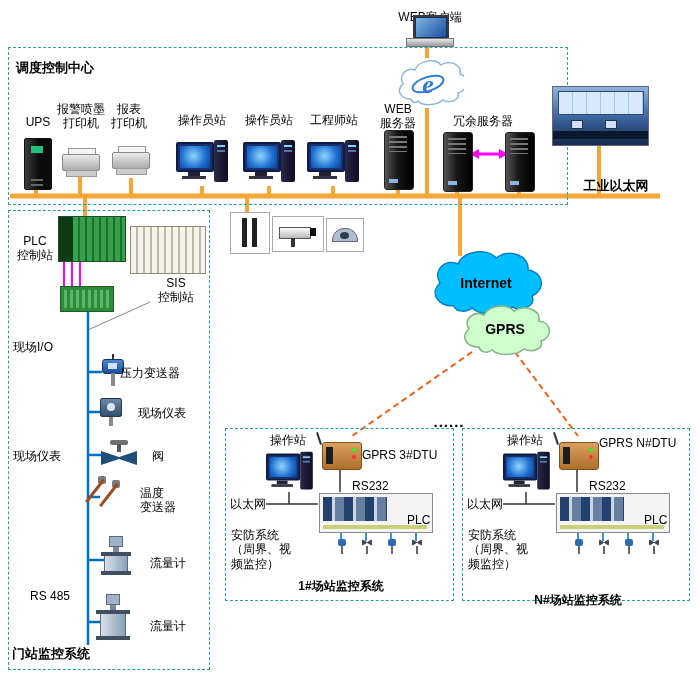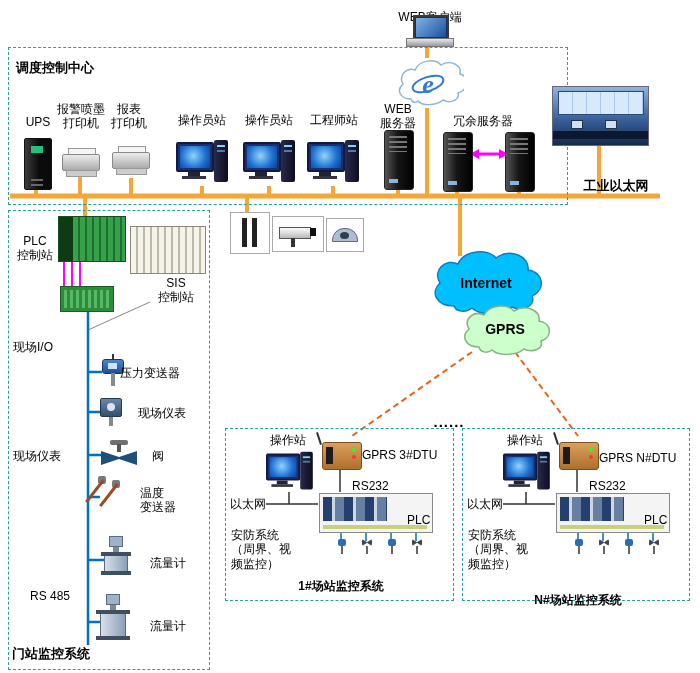--- a/index.html
+++ b/index.html
@@ -331,21 +331,21 @@
         <div class="mon">
           <div class="scr"></div>
         </div>
         <div class="base"></div>
         <div class="foot"></div>
         <div class="twr"></div>
       </div>
     <div class="dtu abs" style="left:96px;top:13px">
         <div class="ant"></div>
       </div>
-    <div class="lbl la" style="left:136px;top:22px;width:88px">GPRS N#DTU</div>
+    <div class="lbl la" style="left:136px;top:7px;width:88px">GPRS N#DTU</div>
     <div class="lbl la" style="left:126px;top:50px;width:50px">RS232</div>
     <div class="lbl la" style="left:4px;top:68px;width:42px">以太网</div>
     <div class="plcb abs" style="left:93px;top:64px"></div>
     <div class="lbl la" style="left:181px;top:84px;width:30px">PLC</div>
     <div class="lbl la" style="left:5px;top:99px;width:68px">安防系统
 （周界、视
 频监控）</div>
     <div class="mini abs" style="left:110px;top:110px">
         <div class="dot"></div>
         <div class="stk"></div>

